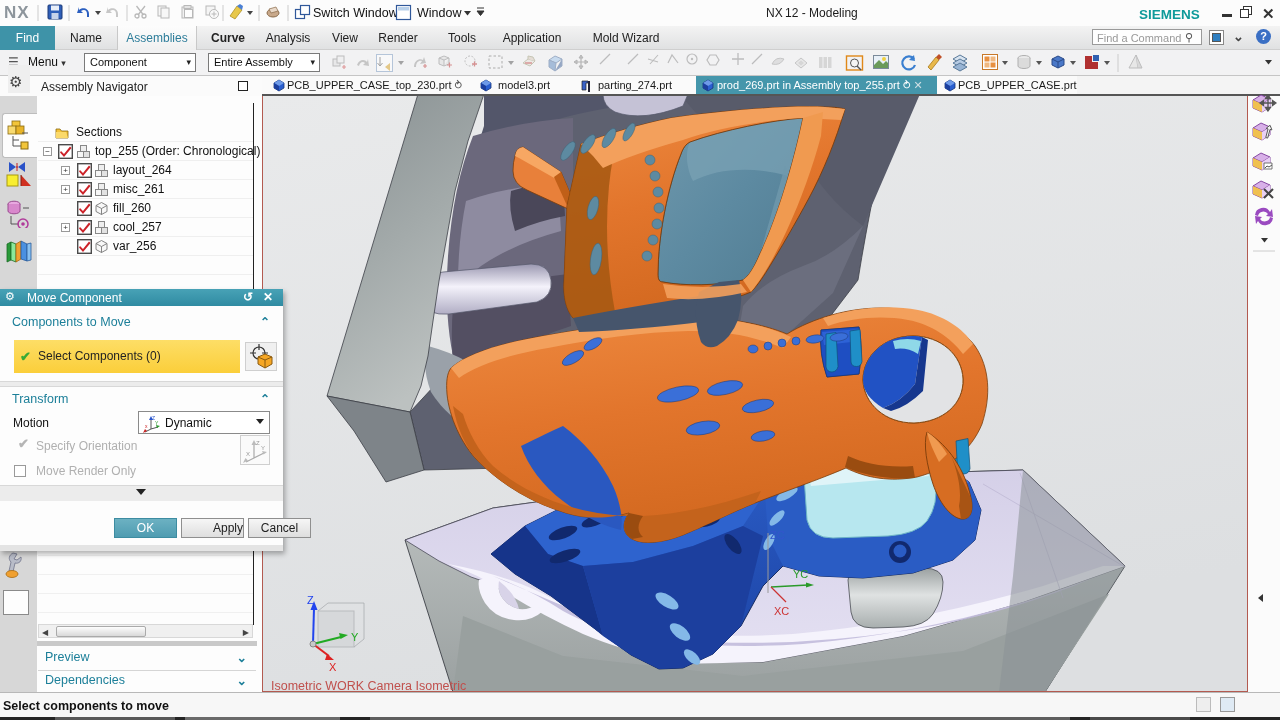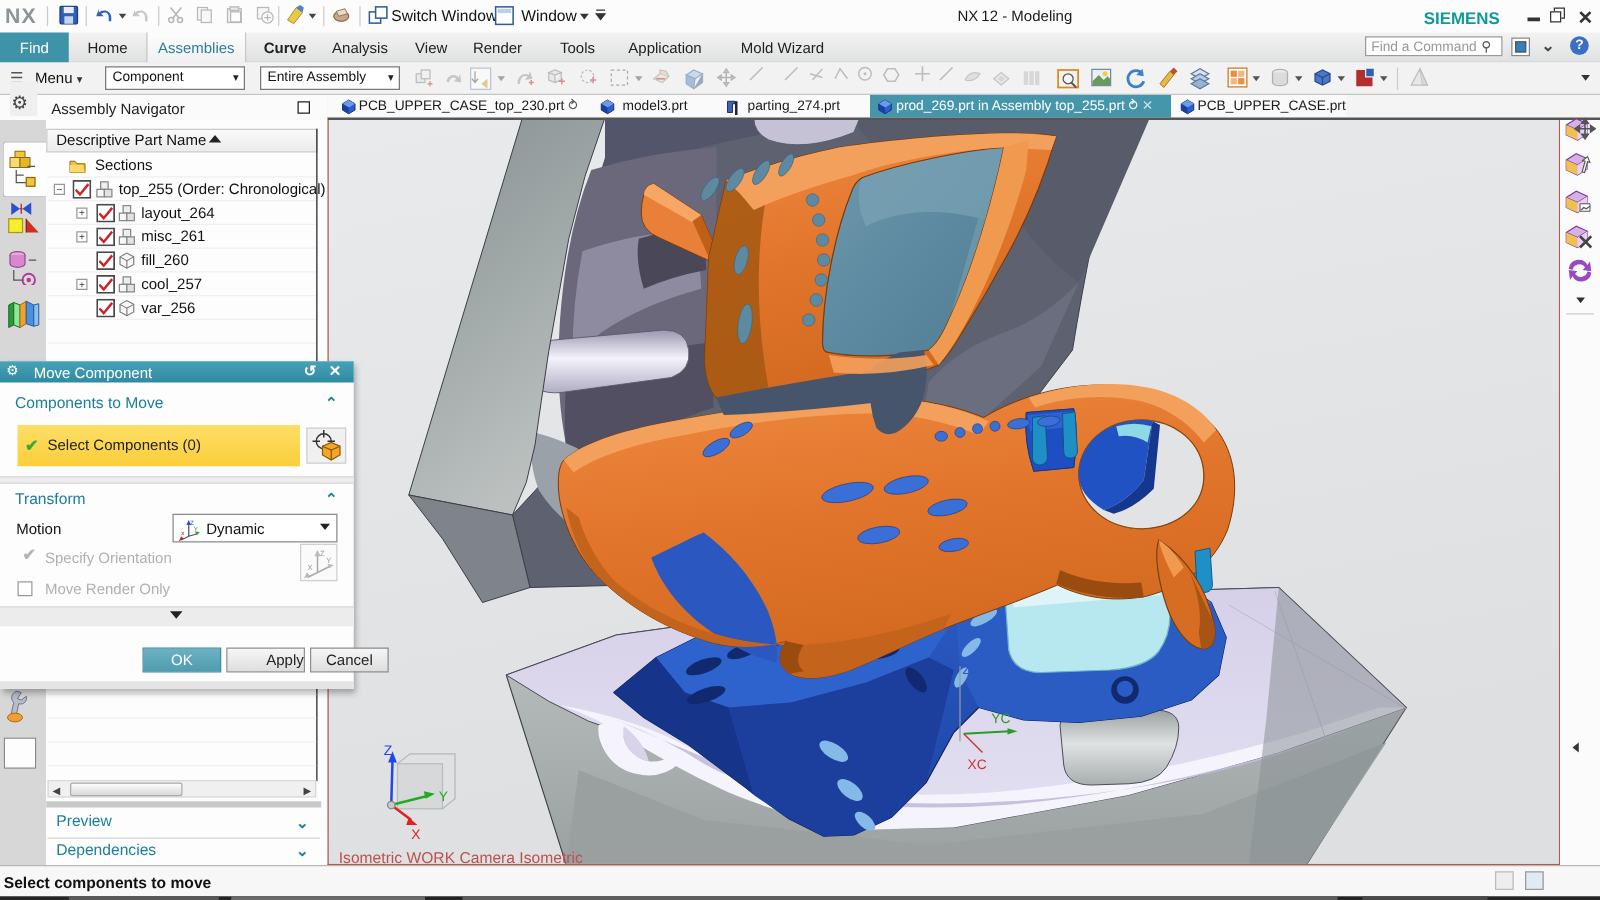--- a/index.html
+++ b/index.html
@@ -96,21 +96,21 @@
   </div>
 
   <div class="abs" style="left:1222px;top:14px;width:10px;height:3px;background:#333;"></div>
   <div class="abs" style="left:1243px;top:6px;width:9px;height:9px;border:1.5px solid #333;background:#fff;"></div>
   <div class="abs" style="left:1240px;top:9px;width:9px;height:9px;border:1.5px solid #333;background:#fff;"></div>
   <div class="abs" style="left:1262px;top:5px;font-size:15px;color:#333;font-weight:bold;">✕</div>
 </div>
 
 <div class="abs" id="ribbontabs">
   <div class="abs" style="left:0;top:0;width:55px;height:24px;background:#3e93a8;color:#fff;text-align:center;line-height:24px;">Find</div>
-  <div class="abs rtab" style="left:62px;width:48px;">Home</div>
+  <div class="abs rtab" style="left:62px;width:48px;">Name</div>
   <div class="abs rtab" style="left:117px;width:80px;background:linear-gradient(#fdfdfd,#f0f0f0);border-left:1px solid #c8c8c8;border-right:1px solid #c8c8c8;color:#2d7d9a;">Assemblies</div>
   <div class="abs rtab" style="left:205px;width:46px;font-weight:bold;">Curve</div>
   <div class="abs rtab" style="left:258px;width:60px;">Analysis</div>
   <div class="abs rtab" style="left:325px;width:40px;">View</div>
   <div class="abs rtab" style="left:372px;width:52px;">Render</div>
   <div class="abs rtab" style="left:440px;width:44px;">Tools</div>
   <div class="abs rtab" style="left:492px;width:80px;">Application</div>
   <div class="abs rtab" style="left:582px;width:88px;">Mold Wizard</div>
   <div class="abs" style="left:1092px;top:3px;width:110px;height:16px;background:#fefefe;border:1px solid #9a9a9a;">
      <span class="abs" style="left:4px;top:2px;font-size:11px;color:#999;">Find a Command</span>
@@ -336,23 +336,20 @@
   </svg>
   <svg class="abs" style="left:5px;top:455px;" width="28" height="28" viewBox="0 0 28 28">
     <path d="M8 2 C4 4 3 8 6 11 L4 20 L8 21 L10 12 C14 13 17 10 16 6 L12 9 L9 8 L12 3 Z" fill="#b8bcc8" stroke="#70748a" stroke-width="0.8"></path>
     <ellipse cx="7" cy="23" rx="6" ry="3.5" fill="#f0a030" stroke="#a86a10" stroke-width="0.8"></ellipse>
   </svg>
   <div class="abs" style="left:3px;top:494px;width:26px;height:25px;background:#fdfdfd;border:1.5px solid #8a8a8a;"></div>
   </div>
 </div>
 
 <div class="abs" id="navpanel">
-  <div class="abs" style="left:0px;top:7px;width:217px;height:19px;background:linear-gradient(#f9f9f9,#ececec);border:1px solid #c9c9c9;color:#111;font-size:12px;line-height:17px;padding-left:7px;">Descriptive Part Name
-    <span class="abs" style="left:129px;top:4px;width:0;height:0;border:5px solid transparent;border-bottom:6px solid #222;border-top:0;"></span>
-  </div>
   <div id="tree">
     <div class="abs trow" style="top:27px;">
         <svg class="abs" style="left:17px;top:3px;" width="15" height="13" viewBox="0 0 15 13">
           <path d="M1 3 L5 3 L6.5 5 L13 5 L13 12 L1 12 Z" fill="#f5c33a" stroke="#8a6a10" stroke-width="0.8"></path>
           <path d="M1 6 L11 6 L13 12 L1 12 Z" fill="#fbd96a"></path>
         </svg>
         <span class="abs" style="left:38px;">Sections</span>
       </div>
     <div class="abs trow" style="top:46px;">
         <span class="abs" style="left:5px;top:5px;width:9px;height:9px;border:1px solid #999;background:#fff;font-size:8px;line-height:7px;text-align:center;color:#333;">−</span>

